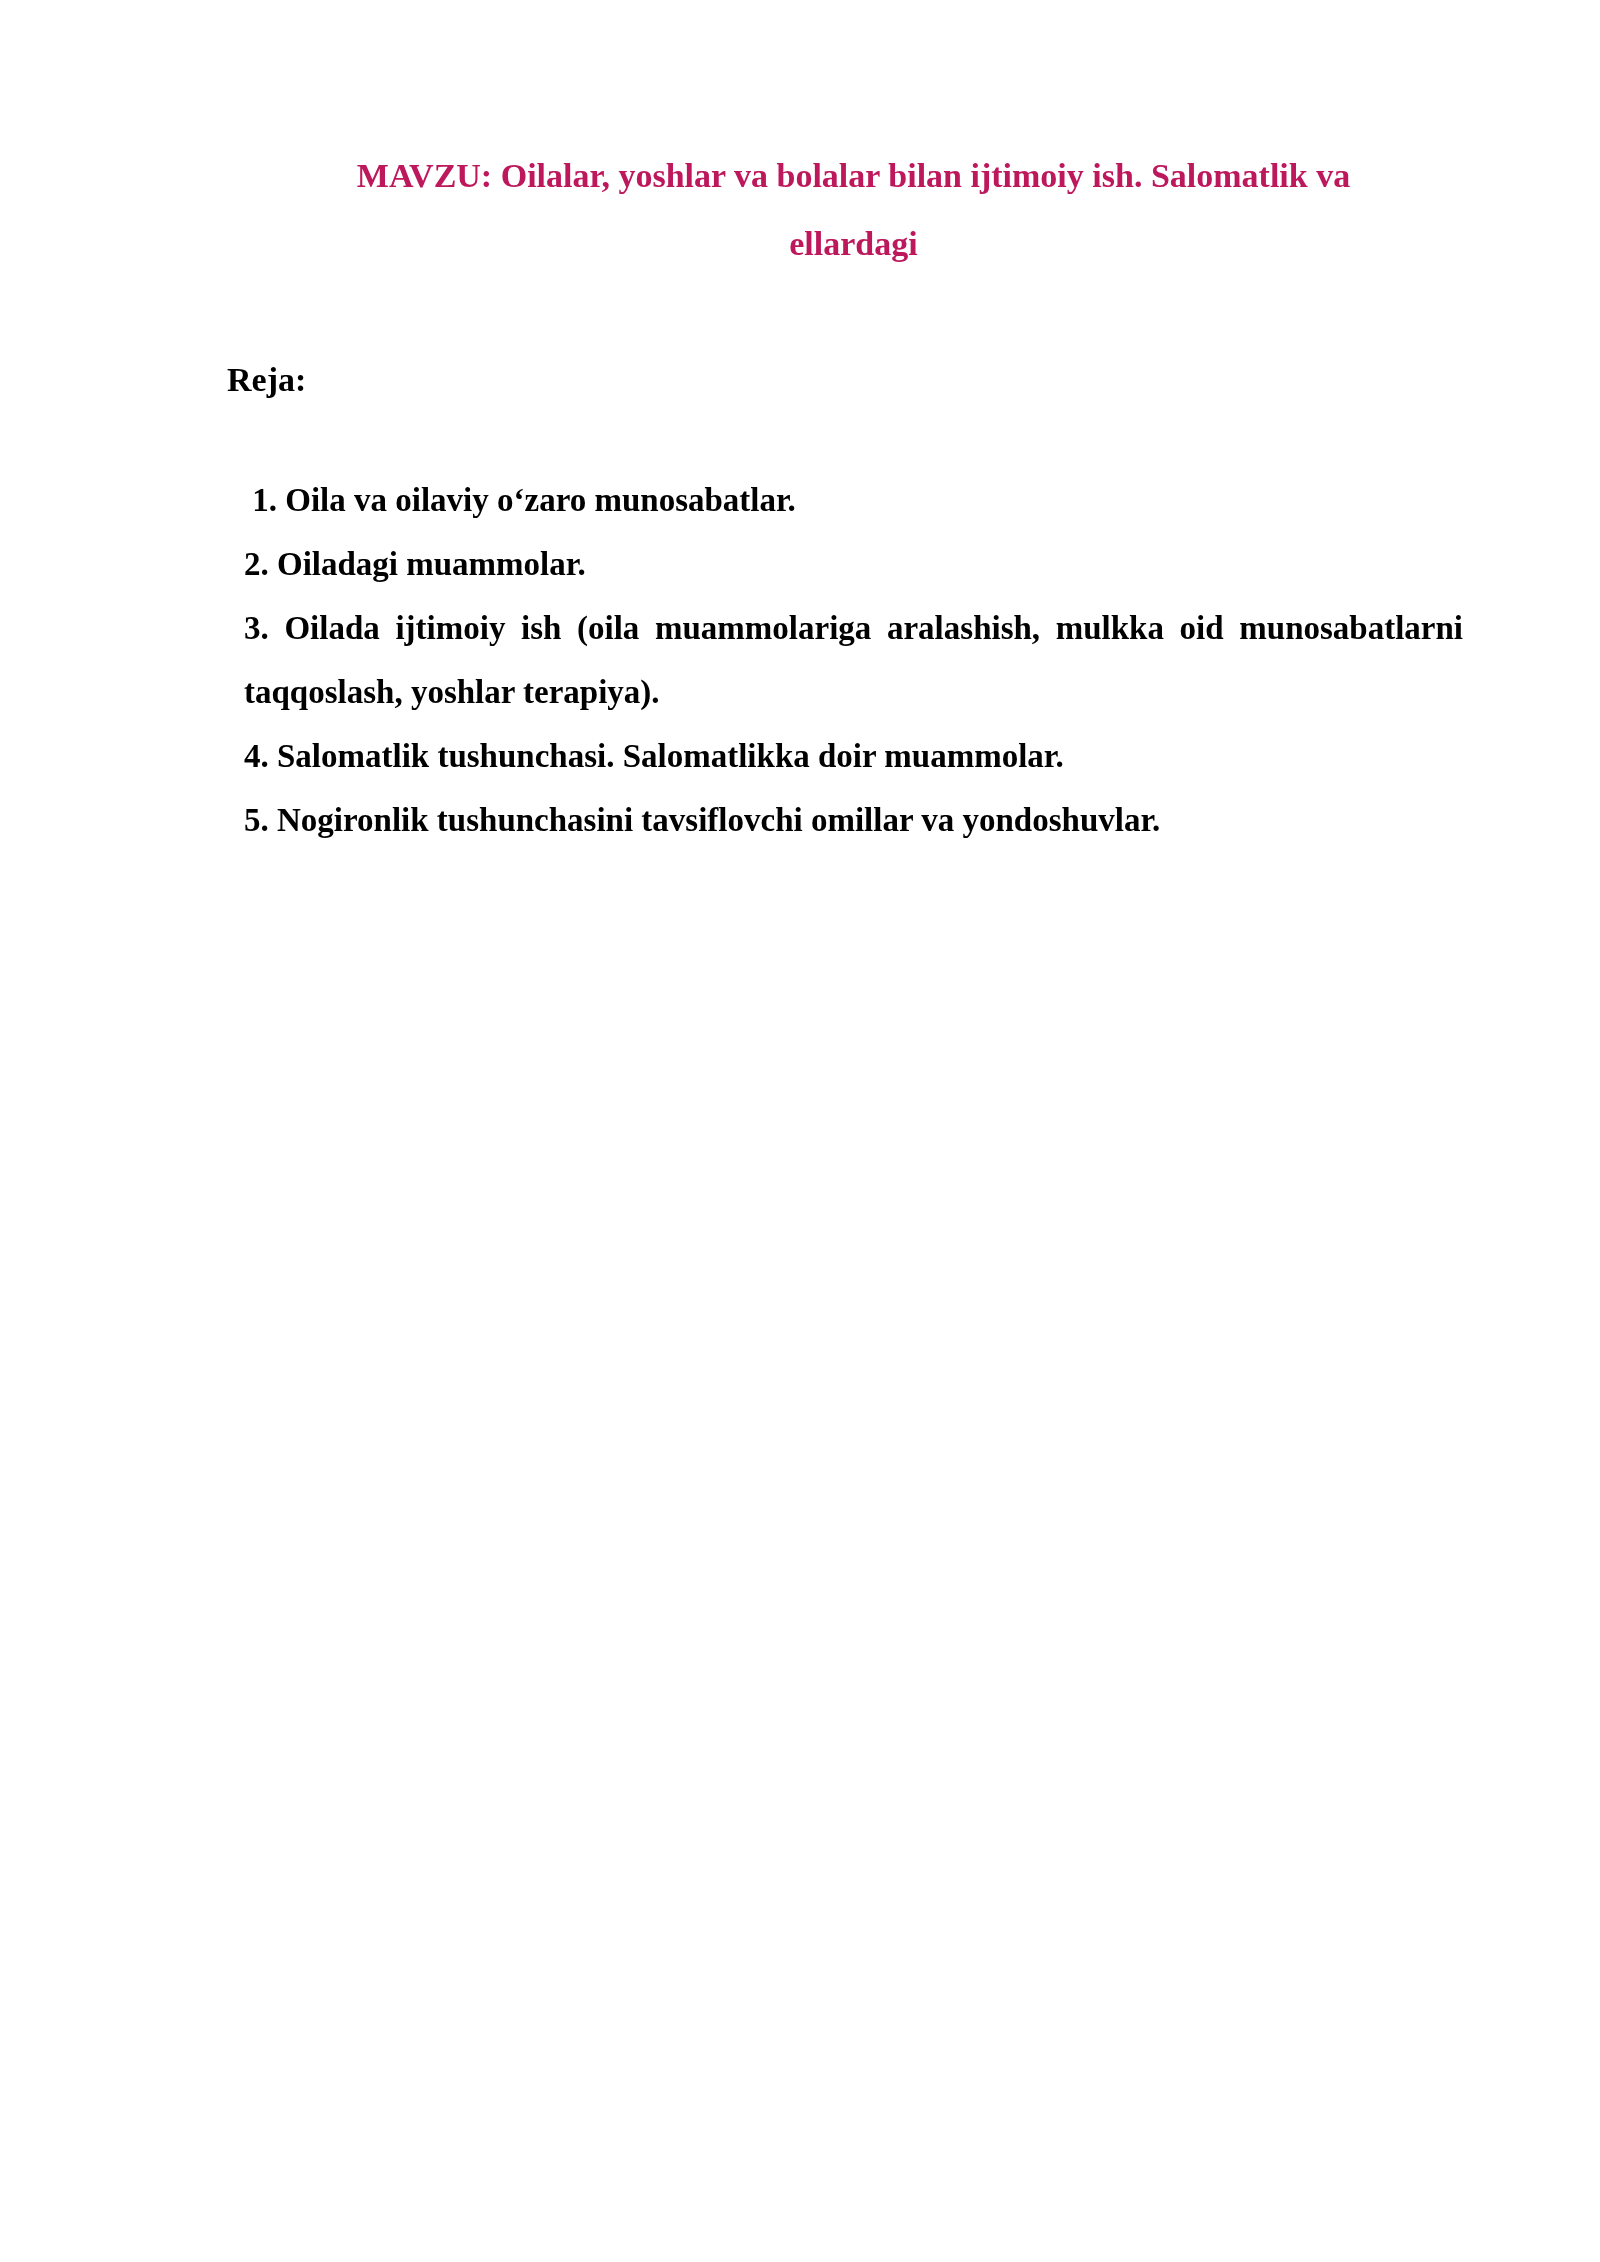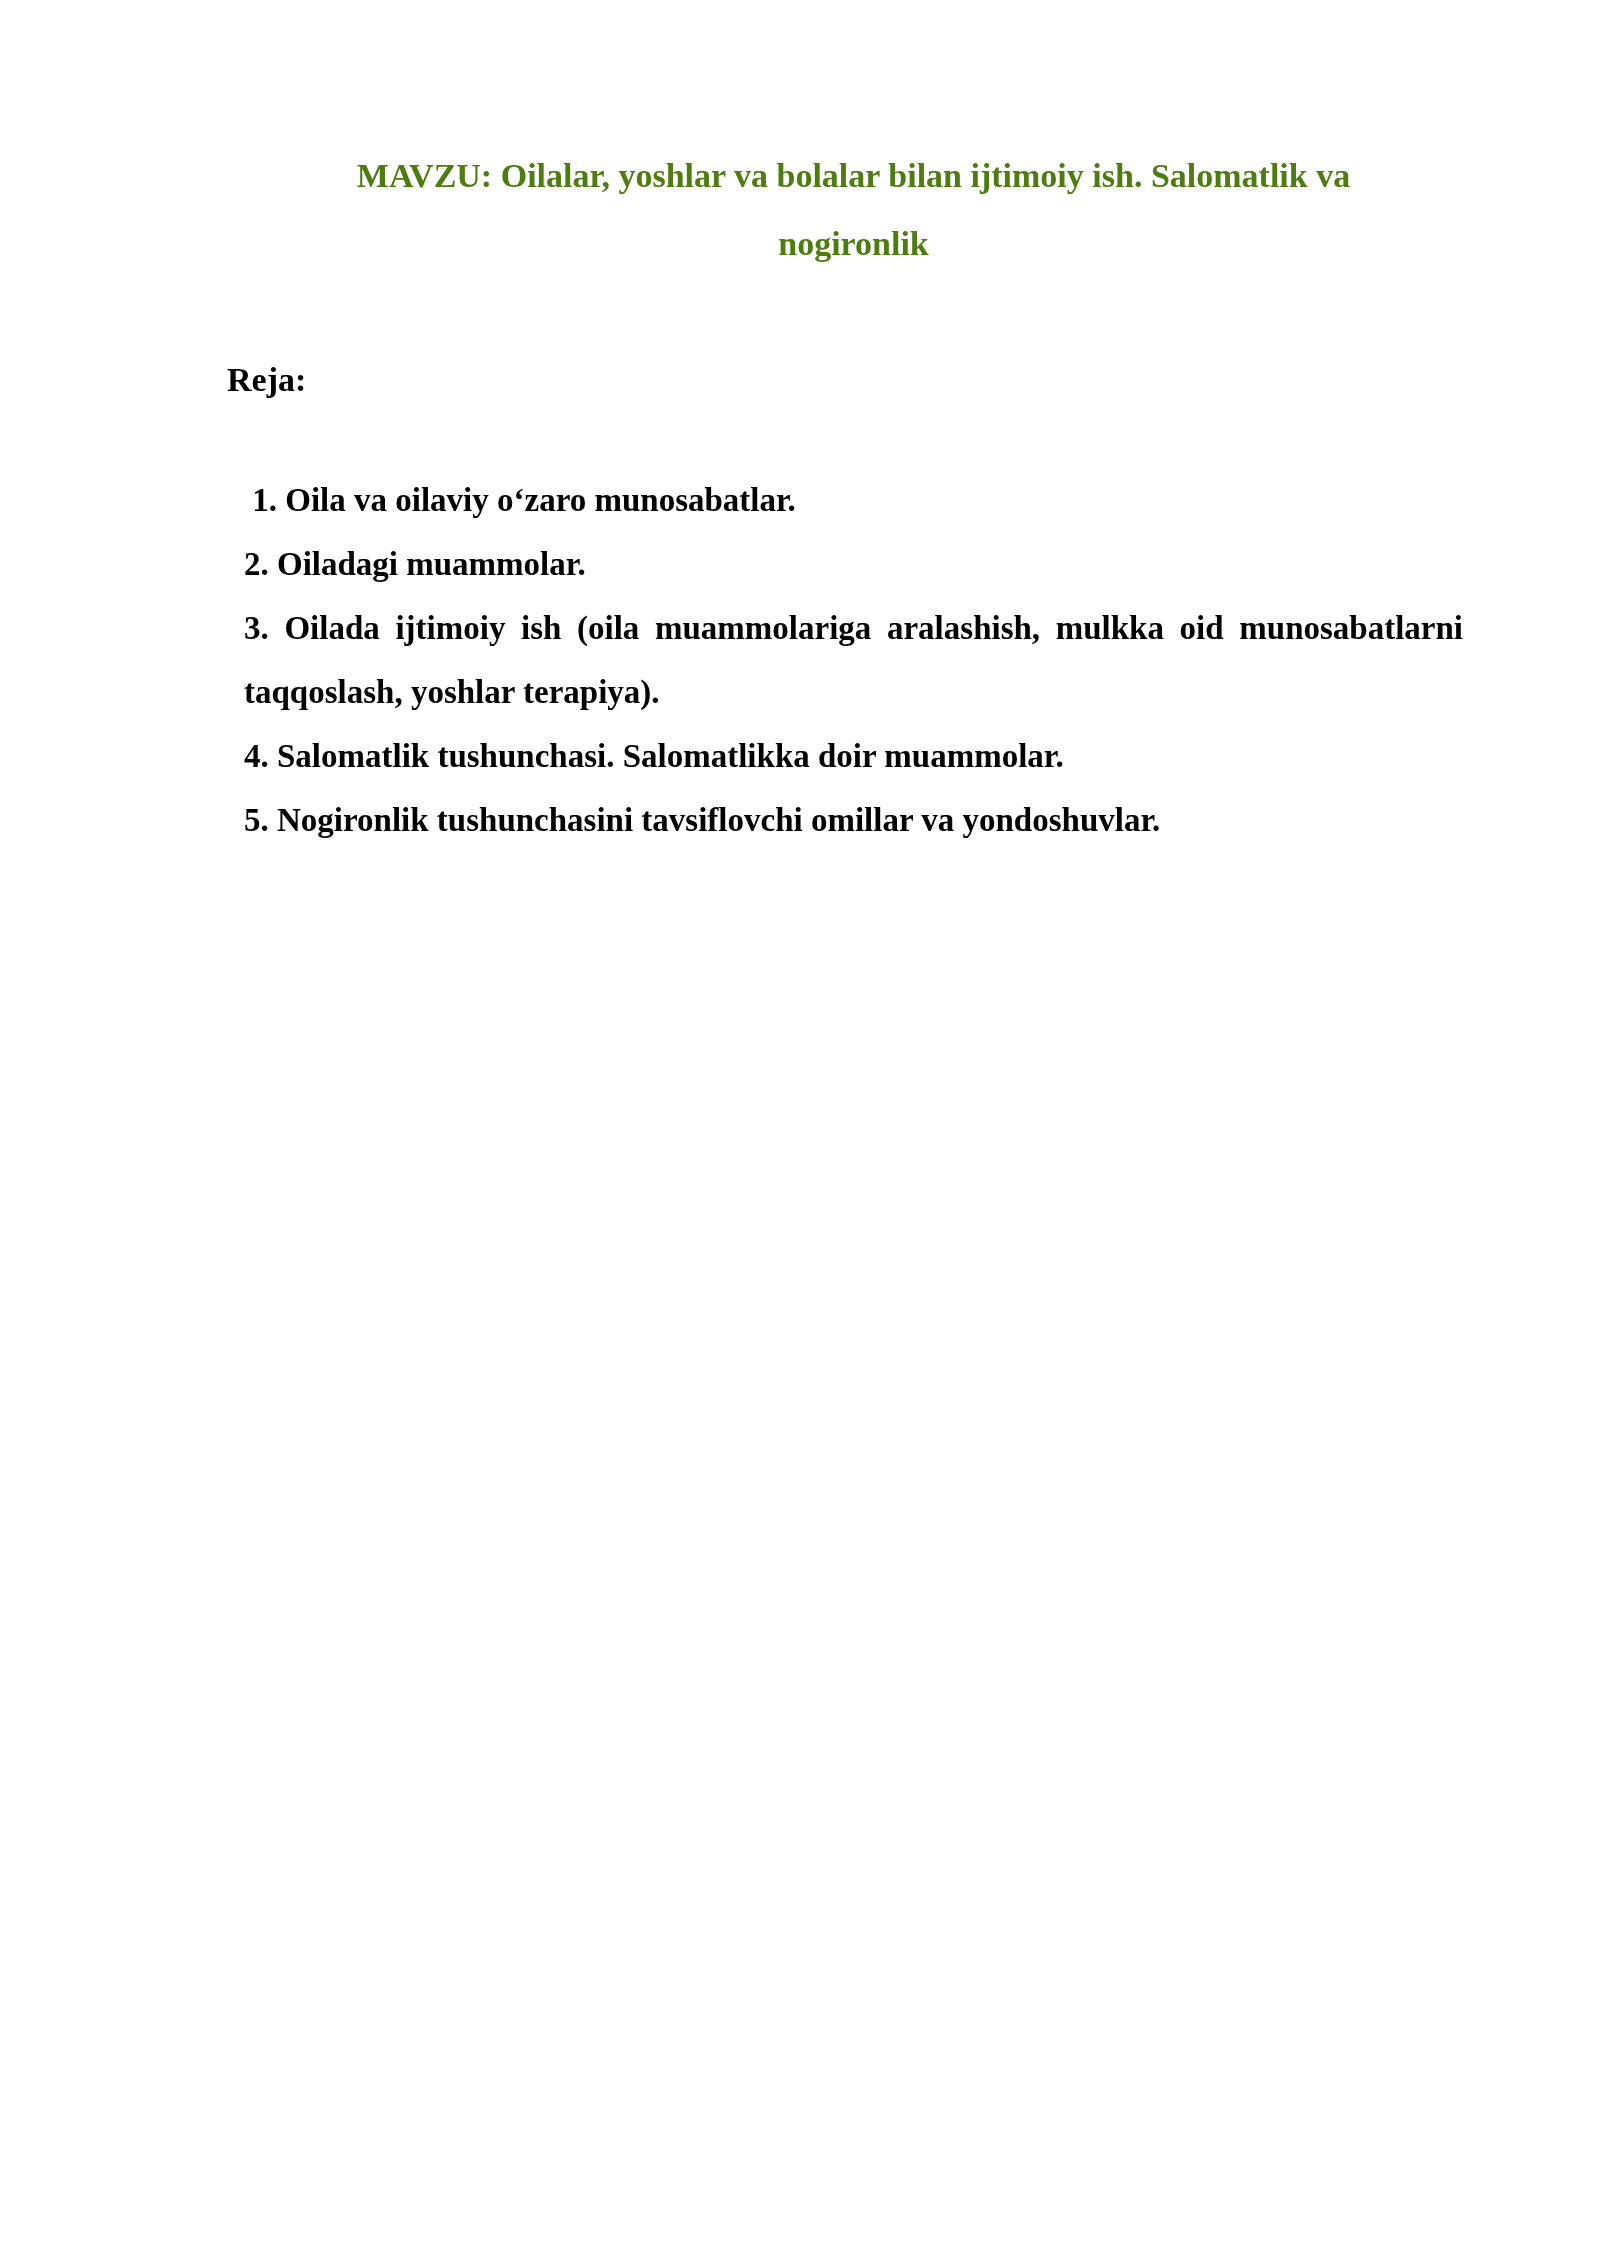--- a/index.html
+++ b/index.html
@@ -23,21 +23,21 @@
   .title {
     margin: 0;
     padding: 0;
   }
   .title-line {
     display: block;
     text-align: center;
     font-weight: 700;
     font-size: 34px;
     line-height: 68px;
-    color: #4d7c0f;
+    color: #be185d;
   }
   .heading {
     margin: 68px 0 54px 0;
     padding: 0;
     text-align: left;
     font-weight: 700;
     font-size: 34px;
     line-height: 68px;
     color: #000000;
   }
@@ -68,21 +68,21 @@
   }
 </style>
 </head>
 <body>
 
 <div class="page">
   <div class="content">
 
     <h1 class="title">
       <span class="title-line">MAVZU: Oilalar, yoshlar va bolalar bilan ijtimoiy ish. Salomatlik va</span>
-      <span class="title-line">nogironlik</span>
+      <span class="title-line">ellardagi</span>
     </h1>
 
     <h2 class="heading">Reja:</h2>
 
     <div class="plan-list">
 
       <p class="line">&nbsp;1. Oila va oilaviy o‘zaro munosabatlar.</p>
 
       <p class="line">2. Oiladagi muammolar.</p>
 

